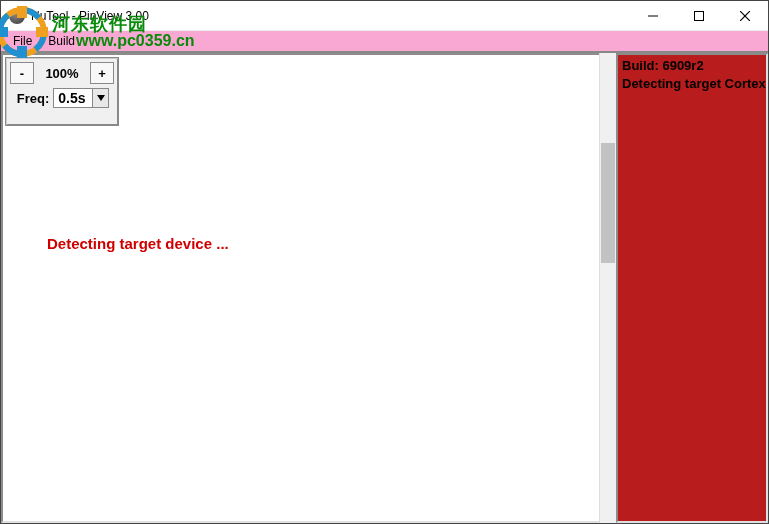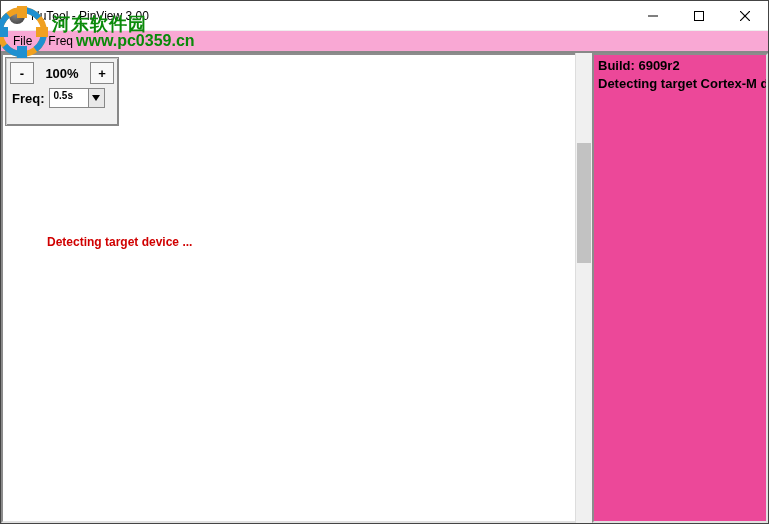--- a/index.html
+++ b/index.html
@@ -74,23 +74,23 @@
   position: relative;
 }
 .vscroll .thumb {
   position: absolute;
   left: 1px; right: 1px;
   top: 90px;
   height: 120px;
   background: #c2c2c2;
 }
 .right-pane {
-  width: 176px;
+  width: 152px;
   border: 2px inset #e0e0e0;
-  background: #ec4899;
+  background: #b91c1c;
   padding: 2px 4px;
   font-family: Tahoma, sans-serif;
   font-size: 13px;
   color: #000;
   overflow: hidden;
   white-space: nowrap;
 }
 .right-pane div { line-height: 18px; }
 .right-pane .bold { font-weight: bold; }
 
@@ -102,21 +102,21 @@
   box-shadow: 1px 1px 0 #ccc inset, -1px -1px 0 #888 inset;
   padding: 4px;
 }
 .toolbox-row {
   display: flex;
   align-items: center;
   gap: 4px;
   margin-bottom: 3px;
   height: 22px;
 }
-.toolbox-row:last-child { margin-bottom: 12px; }
+.toolbox-row:last-child { margin-bottom: 12px; justify-content: center; }
 .tbtn {
   width: 24px; height: 22px;
   border: 1px solid #888;
   background: #f8f8f8;
   display: flex; align-items: center; justify-content: center;
   font-size: 13px; font-weight: bold;
 }
 .zoom-val {
   width: 48px;
   text-align: center;
@@ -130,38 +130,38 @@
 }
 .freq-select {
   display: flex;
   border: 1px solid #888;
   height: 20px;
   background: #fff;
 }
 .freq-select .val {
   width: 38px;
   padding: 1px 4px;
-  font-size: 10px;
+  font-size: 14px;
   font-weight: bold;
 }
 .freq-select .arrow {
   width: 16px;
   background: #e8e8e8;
   border-left: 1px solid #888;
   display: flex; align-items: center; justify-content: center;
 }
 .freq-select .arrow svg { width: 8px; height: 6px; }
 
 .status-msg {
   position: absolute;
   left: 44px;
   top: 180px;
   color: #d00000;
   font-family: Verdana, Tahoma, sans-serif;
-  font-size: 12px;
+  font-size: 15px;
   font-weight: bold;
 }
 
 
 .wm1 {
   position: absolute;
   left: -6px; top: 4px;
   width: 60px; height: 52px;
   pointer-events: none;
   z-index: 100;
@@ -214,21 +214,21 @@
       <svg viewBox="0 0 10 10">
           <line x1="0" y1="0" x2="10" y2="10" stroke="#000" stroke-width="1.2"></line>
           <line x1="10" y1="0" x2="0" y2="10" stroke="#000" stroke-width="1.2"></line>
         </svg>
     </div>
   </div>
 </div>
 
 <div class="menubar">
   <span class="menu-item">File</span>
-  <span class="menu-item">Freq</span>
+  <span class="menu-item">Build</span>
 </div>
 
 <div class="client">
   <div class="left-pane">
     <div class="toolbox">
       <div class="toolbox-row">
         <div class="tbtn">-</div>
         <div class="zoom-val">100%</div>
         <div class="tbtn">+</div>
       </div>

